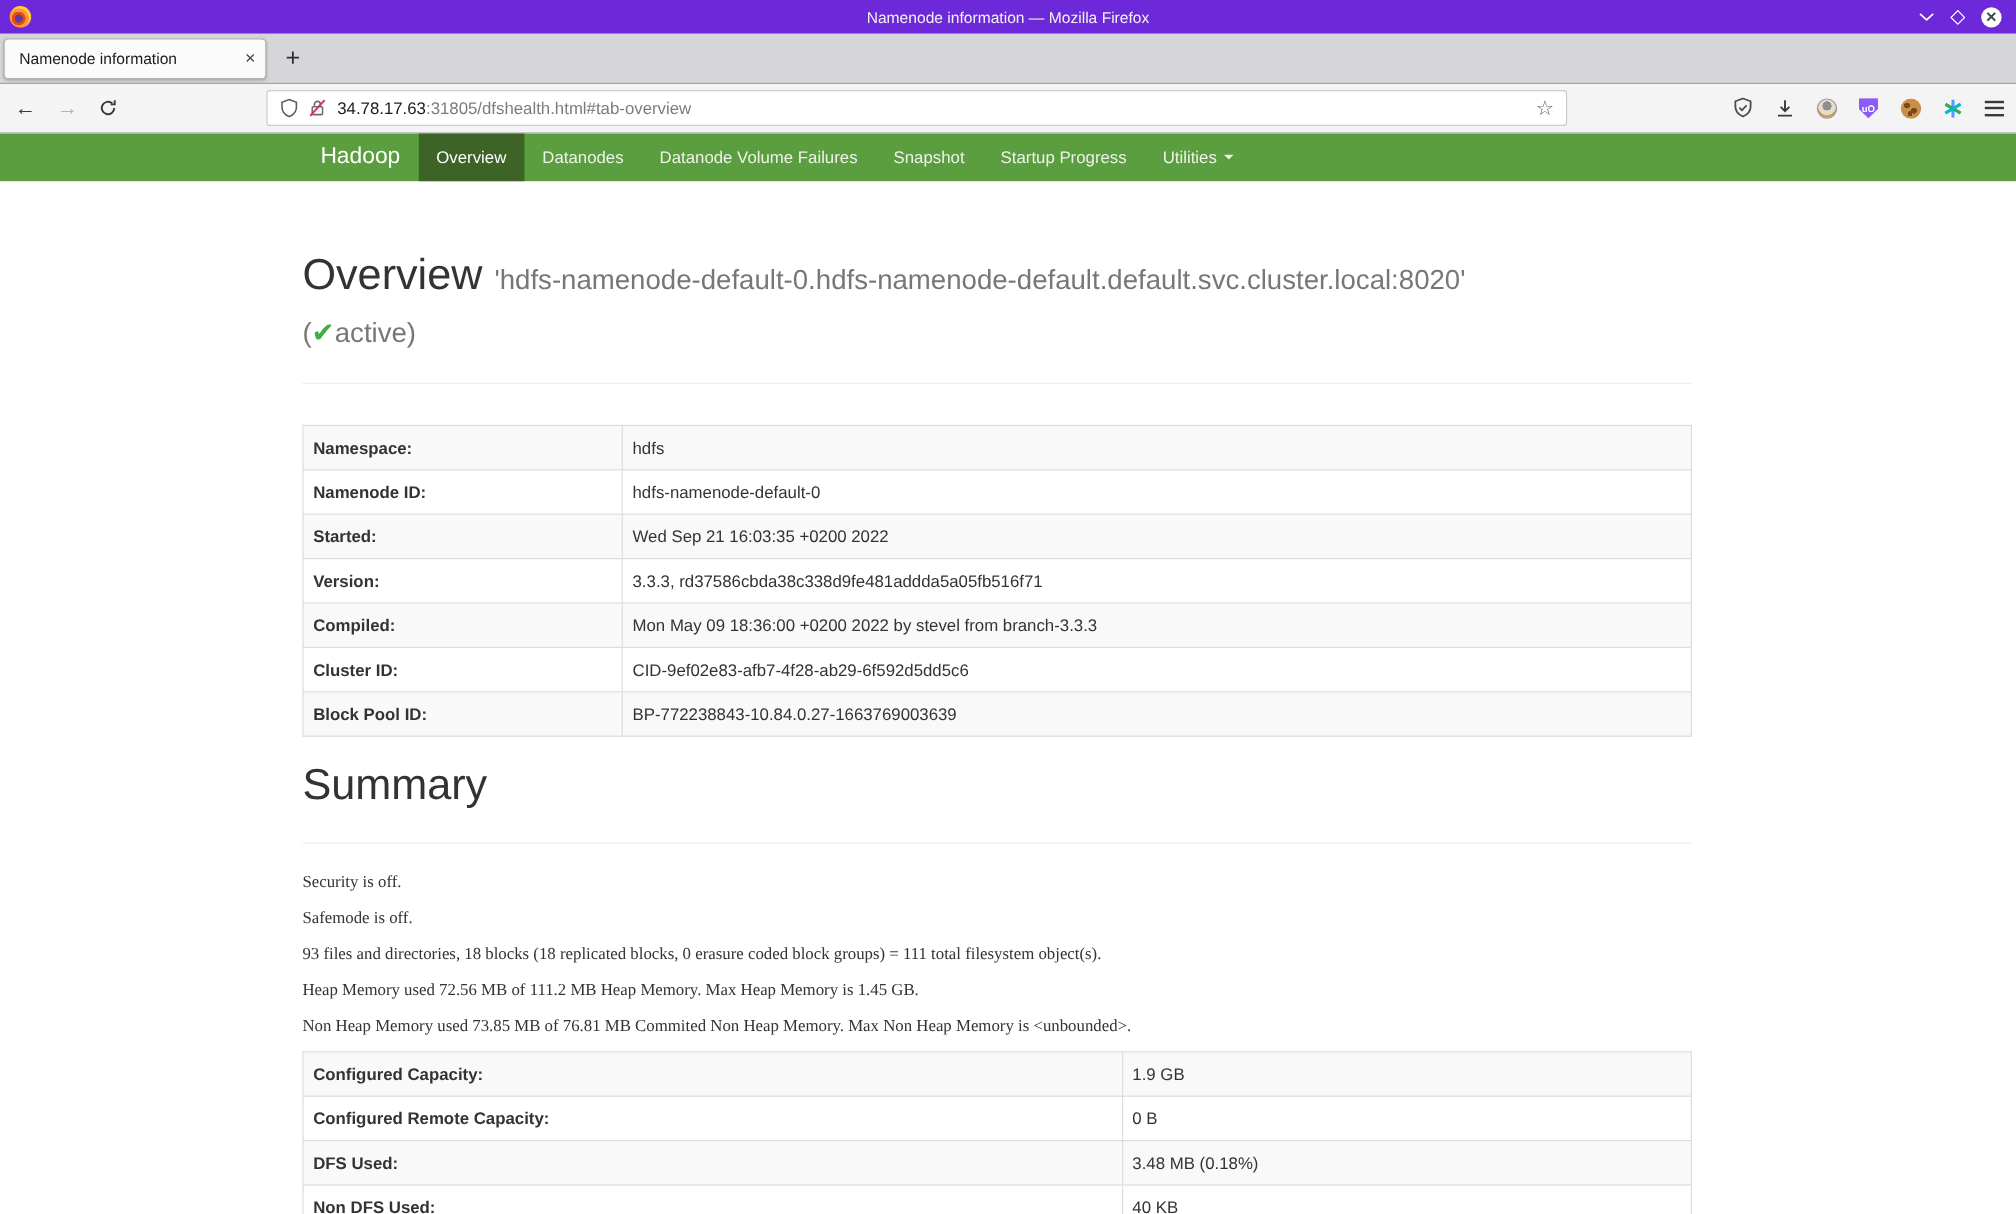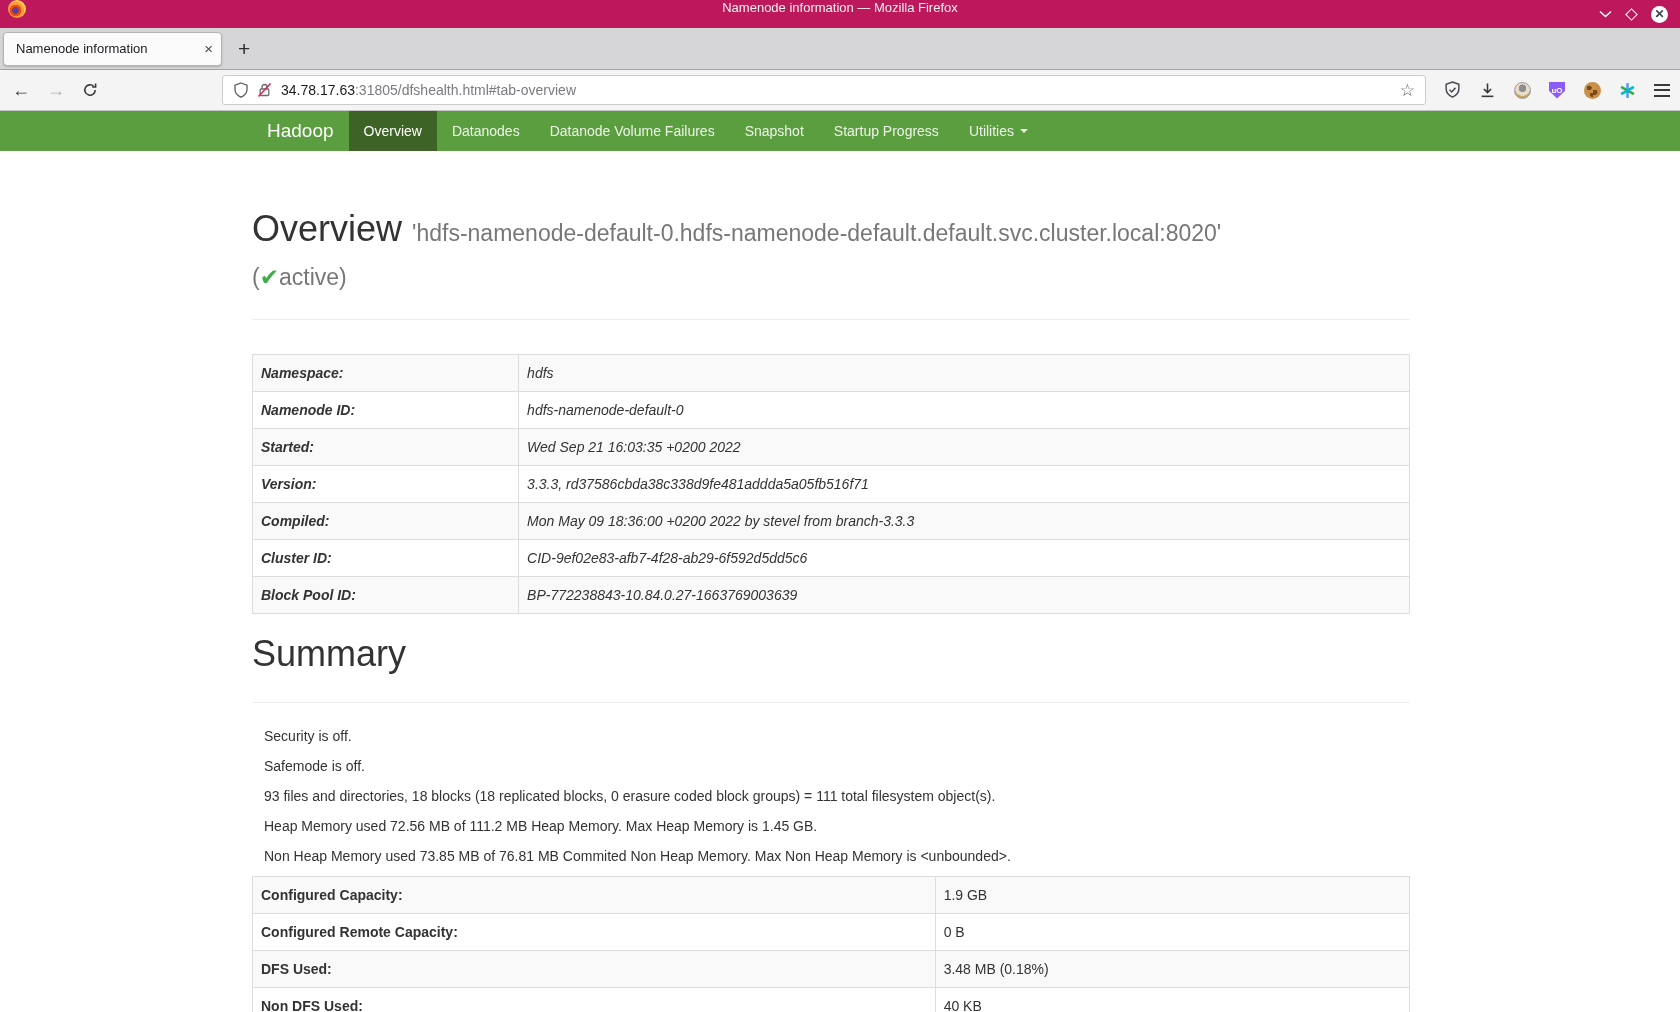--- a/index.html
+++ b/index.html
@@ -5,22 +5,22 @@
   * { box-sizing: border-box; }
   html,body { margin:0; padding:0; }
   body {
     width:1680px; height:1012px; overflow:hidden;
     font-family:"Liberation Sans", sans-serif;
     background:#fff;
   }
 
   
   .titlebar{
-    height:28px; background:#be185d; position:relative;
-    display:flex; 
+    height:28px; background:#6d28d9; position:relative;
+    display:flex; align-items:center;
   }
   .firefox-logo{
     width:18px; height:18px; margin-left:8px; border-radius:50%;
     background:radial-gradient(circle at 42% 58%,
       #5a3fa0 0 22%, #e84c0f 24% 38%, #ff9640 40% 56%,
       #ffcf3e 58% 72%, #ff9640 74%);
   }
   .titlebar-title{
     position:absolute; left:0; right:0; text-align:center;
     color:#f1f1f1; font-size:13px; pointer-events:none;
@@ -49,21 +49,21 @@
   .tab-title{ font-size:13px; color:#1b1b1f; flex:1; white-space:nowrap; overflow:hidden; }
   .tab-close{ color:#4a4a4f; font-size:15px; margin-left:6px; line-height:1; }
   .newtab{ font-size:21px; color:#2f2f33; margin-left:16px; line-height:1; }
 
   
   .toolbar{ height:41px; background:#f4f4f5; border-bottom:1px solid #c6c6c8; position:relative; }
   .nav-btns{ position:absolute; left:12px; top:0; height:100%; display:flex; align-items:center; gap:17px; }
   .nav-arrow{ font-size:18px; color:#39393d; line-height:1; }
   .nav-arrow.disabled{ color:#b4b4b8; }
   .urlbar{
-    position:absolute; left:222px; top:5px; width:1204px; height:30px;
+    position:absolute; left:222px; top:5px; width:1084px; height:30px;
     background:#fff; border:1px solid #ccc; border-radius:3px;
     display:flex; align-items:center; padding:0 10px;
   }
   .urlbar .sep{ width:8px; }
   .url-text{ font-size:14px; margin-left:9px; white-space:nowrap; }
   .url-host{ color:#1b1b1f; }
   .url-rest{ color:#7b7b80; }
   .url-star{ margin-left:auto; font-size:17px; color:#5b5b66; line-height:1; }
   .toolbar-icons{ position:absolute; right:8px; top:0; height:100%; display:flex; align-items:center; gap:15px; }
   .ticon{ width:20px; height:20px; display:flex; align-items:center; justify-content:center; }
@@ -95,26 +95,26 @@
   h1 .sub{ font-size:23px; color:#777; font-weight:400; }
   .status-line{ font-size:23px; color:#777; font-weight:400; }
   .status-check{ color:#3fae49; }
   hr{ border:none; border-top:1px solid #eee; margin:22px 0 0; }
   #hr1{ margin:22px 0 0; }
   #hr2{ margin:28px 0 23px; }
   table{ width:1158px; border-collapse:collapse; border:1px solid #ddd; }
   th,td{ border:1px solid #ddd; padding:8px; font-size:14px; line-height:20px; text-align:left; vertical-align:top; color:#333; }
   th{ font-weight:bold; }
   tbody tr:nth-child(odd){ background:#f9f9f9; }
-  #overview-table{ margin:34px 0 2px;font-style:italic; }
+  #overview-table{ margin:34px 0 2px; }
   #overview-table th{ width:23%; }
   #summary-heading{ margin:20px 0 10px; }
   #summary-table{ margin-top:8px; }
   #summary-table th{ width:59%; }
-  p.summary-p{ margin:0 12px 10px; font-size:14px; line-height:20px; color:#333; width:1158px; }
+  p.summary-p{ margin:0 0 10px; font-size:14px; line-height:20px; color:#333; width:1158px;font-family:Liberation Serif, serif; }
   svg{ display:block; }
 </style>
 </head>
 <body>
 
 <div class="titlebar">
   <div class="firefox-logo"></div>
   <div class="titlebar-title">Namenode information — Mozilla Firefox</div>
   <div class="win-controls">
     <div class="win-min">

